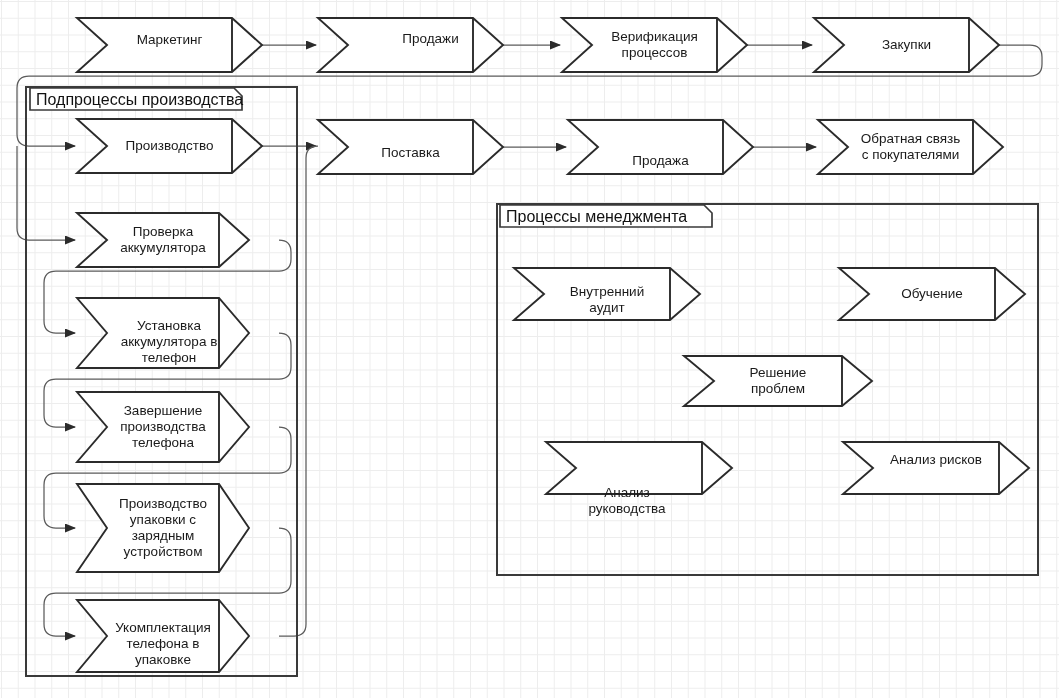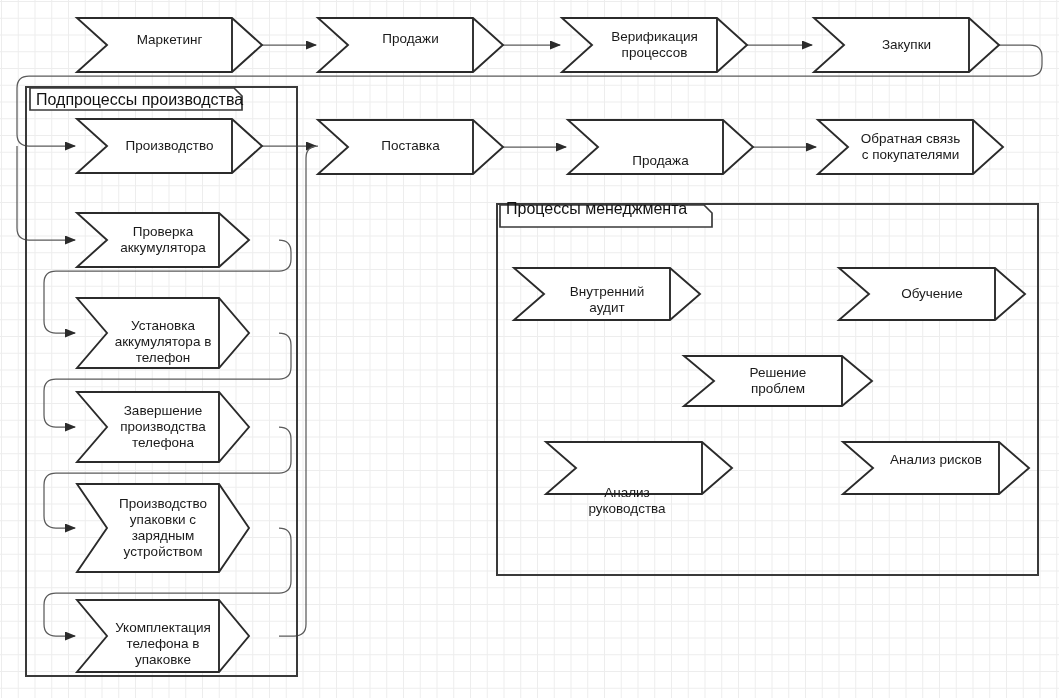--- a/index.html
+++ b/index.html
@@ -193,32 +193,32 @@
         <line class="chev-div" x1="702" y1="442" x2="702" y2="494"></line>
       </g>
       <g>
         <path class="chev-shape" d="M843,442 L999,442 L1029,468 L999,494 L843,494 L873,468 Z"></path>
         <line class="chev-div" x1="999" y1="442" x2="999" y2="494"></line>
       </g>
     </svg>
 
   <div id="label-layer">
       <div class="chev-label" style="left: 107px; top: 18px; width: 125px; height: 44px;">Маркетинг</div>
-      <div class="chev-label" style="left: 348px; top: 18px; width: 125px; height: 42px;">Продажи</div>
+      <div class="chev-label" style="left: 368px; top: 18px; width: 125px; height: 42px;">Продажи</div>
       <div class="chev-label" style="left: 592px; top: 18px; width: 125px; height: 54px;">Верификация
 процессов</div>
       <div class="chev-label" style="left: 844px; top: 18px; width: 125px; height: 54px;">Закупки</div>
-      <div class="chev-label" style="left: 348px; top: 120px; width: 125px; height: 52px;">Поставка</div>
+      <div class="chev-label" style="left: 348px; top: 120px; width: 125px; height: 66px;">Поставка</div>
       <div class="chev-label" style="left: 598px; top: 134px; width: 125px; height: 54px;">Продажа</div>
       <div class="chev-label" style="left: 848px; top: 120px; width: 125px; height: 54px;">Обратная связь
 с покупателями</div>
       <div class="chev-label" style="left: 107px; top: 119px; width: 125px; height: 54px;">Производство</div>
       <div class="chev-label" style="left: 107px; top: 213px; width: 112px; height: 54px;">Проверка
 аккумулятора</div>
-      <div class="chev-label" style="left: 107px; top: 298px; width: 112px; height: 88px;">Установка
+      <div class="chev-label" style="left: 113px; top: 298px; width: 112px; height: 88px;">Установка
 аккумулятора в
 телефон</div>
       <div class="chev-label" style="left: 107px; top: 392px; width: 112px; height: 70px;">Завершение
 производства
 телефона</div>
       <div class="chev-label" style="left: 107px; top: 484px; width: 112px; height: 88px;">Производство
 упаковки с
 зарядным
 устройством</div>
       <div class="chev-label" style="left: 107px; top: 600px; width: 112px; height: 88px;">Укомплектация
@@ -228,15 +228,15 @@
 аудит</div>
       <div class="chev-label" style="left: 869px; top: 268px; width: 126px; height: 52px; text-align: center;">Обучение</div>
       <div class="chev-label" style="left: 714px; top: 356px; width: 128px; height: 50px;">Решение
 проблем</div>
       <div class="chev-label" style="left: 564px; top: 442px; width: 126px; height: 68px; margin-top: 25px;">Анализ
 руководства</div>
       <div class="chev-label" style="left: 873px; top: 442px; width: 126px; height: 36px;">Анализ рисков</div>
     </div>
 
   <div class="group-title" style="left:36px; top:91px;">Подпроцессы производства</div>
-  <div class="group-title" style="left:506px; top:200px;">Процессы менеджмента</div>
+  <div class="group-title" style="left:506px; top:208px;">Процессы менеджмента</div>
 
 </div>
 
 </body></html>

